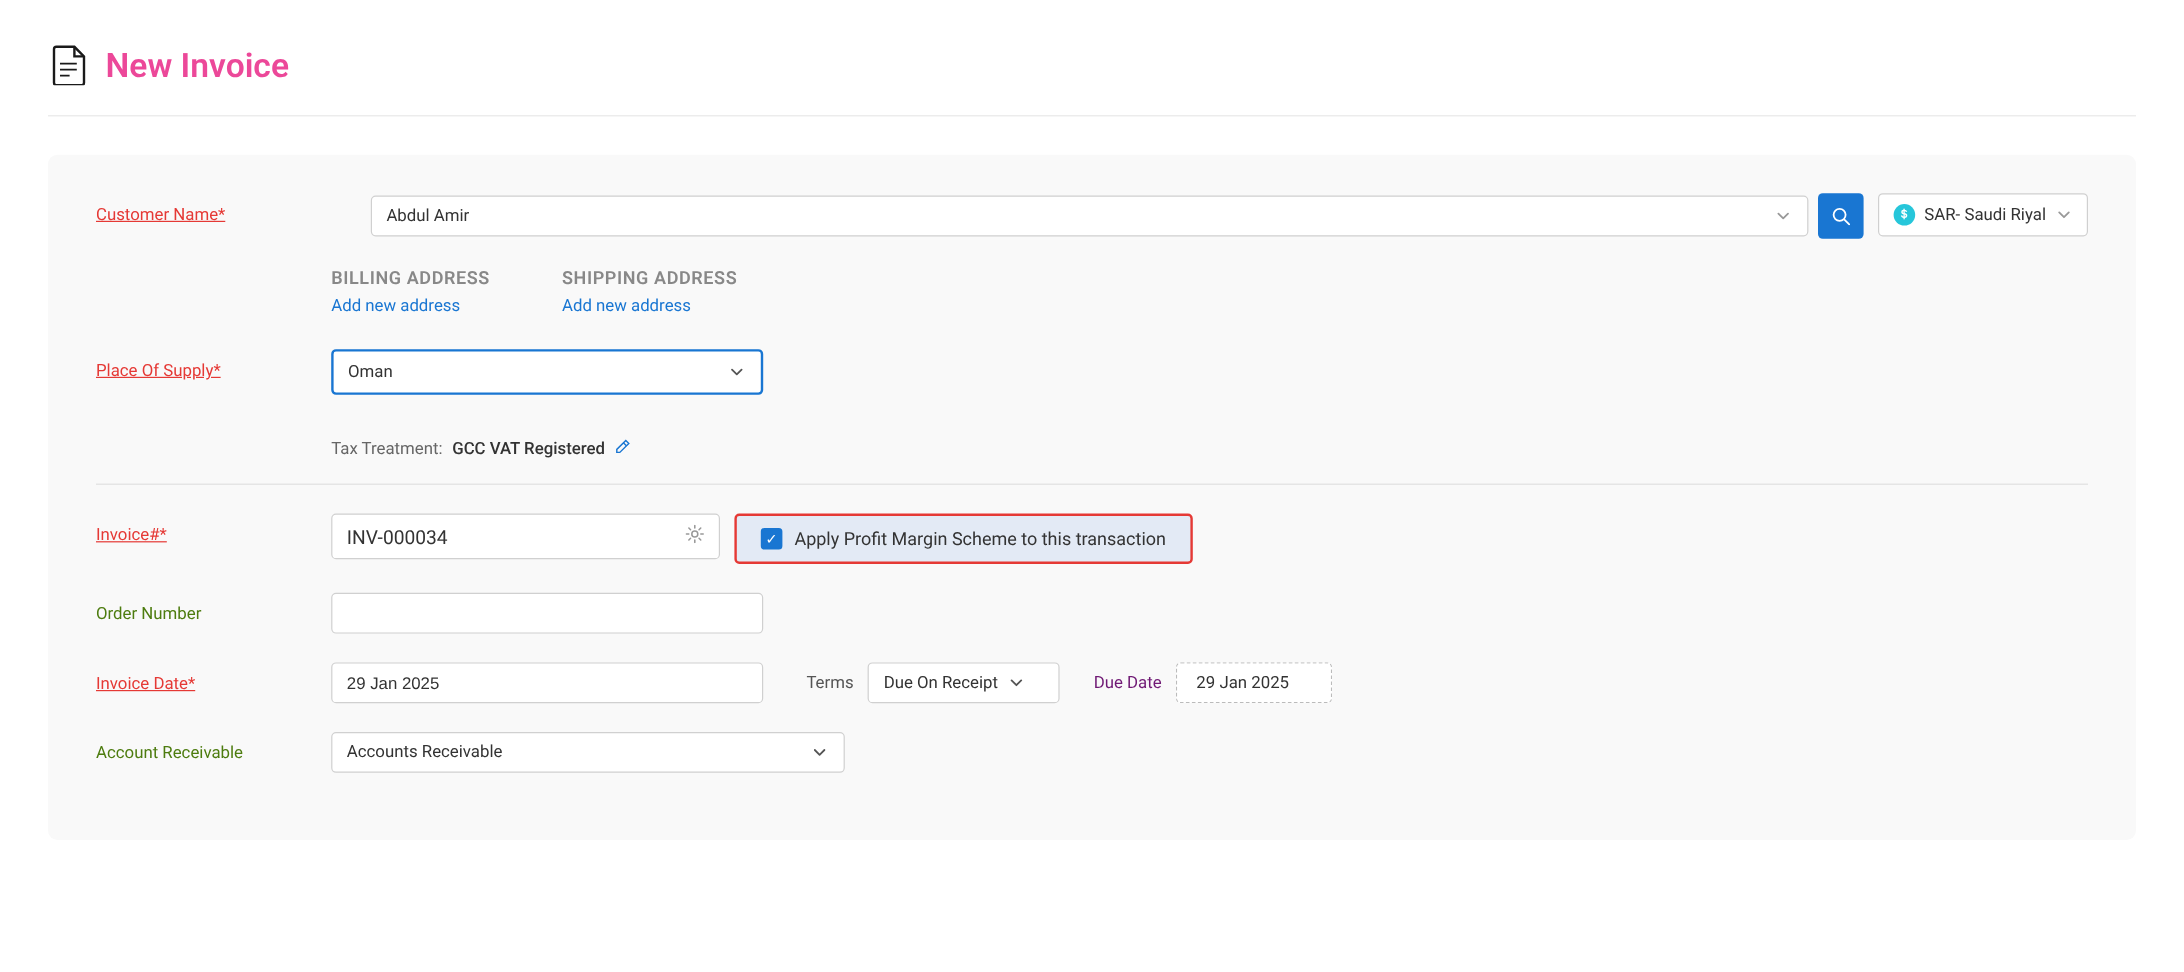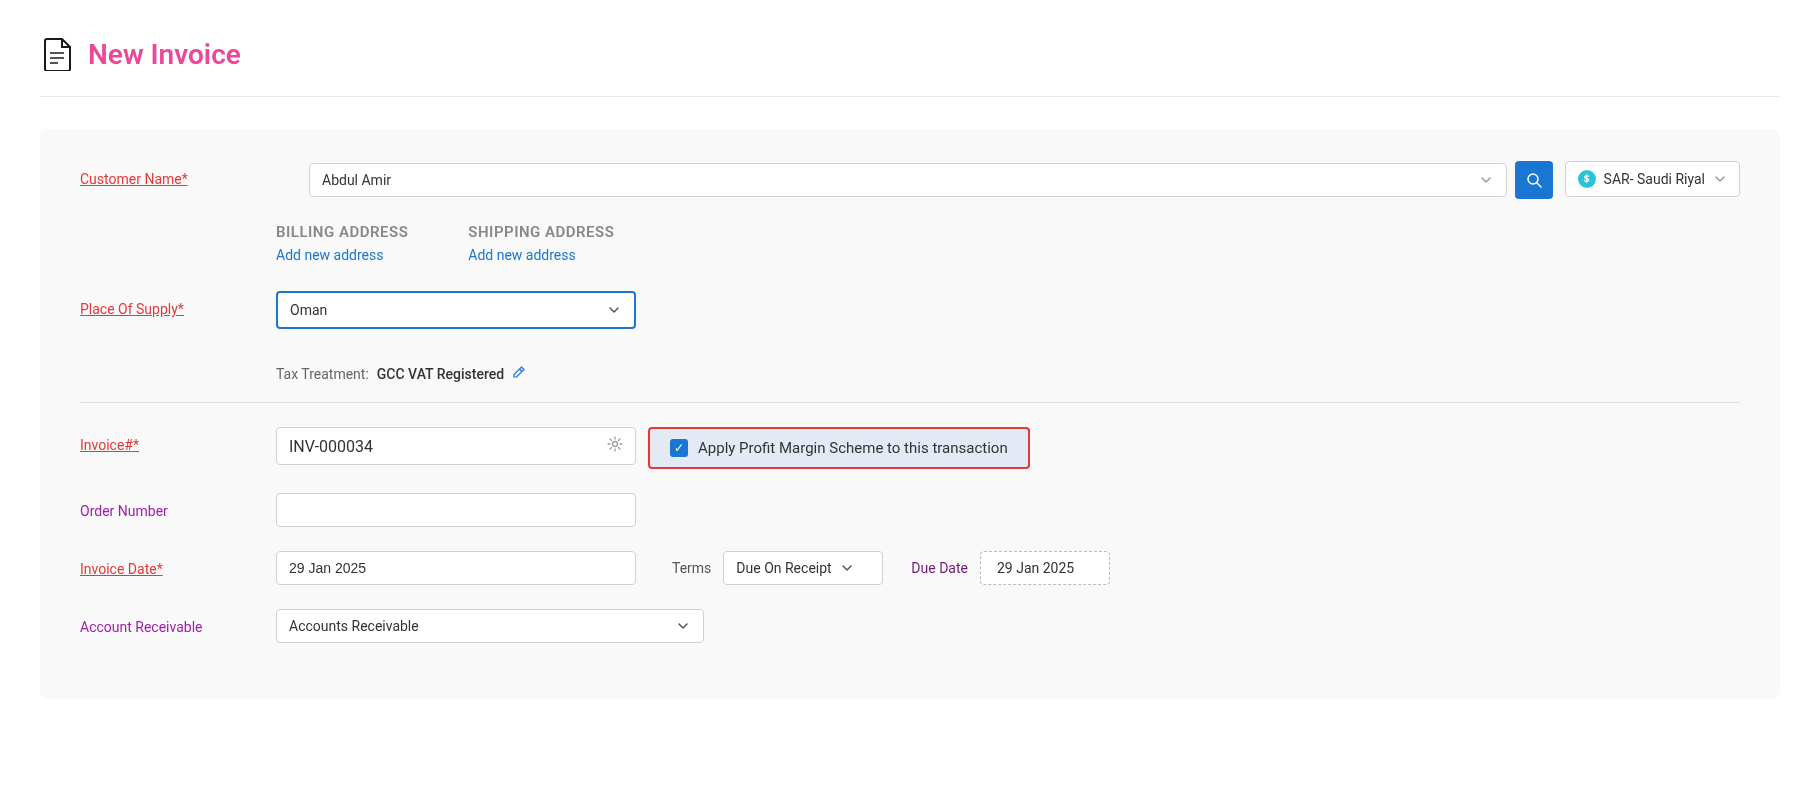--- a/index.html
+++ b/index.html
@@ -55,21 +55,21 @@
       display: flex;
       align-items: flex-start;
       margin-bottom: 24px;
       gap: 16px;
     }
 
     .form-label {
       width: 180px;
       min-width: 180px;
       font-size: 14px;
-      color: #a21caf;
+      color: #4d7c0f;
       padding-top: 10px;
       font-weight: 400;
     }
 
     .form-label.required {
       color: #e53935;
       text-decoration: underline;
     }
 
     .form-controls {
@@ -239,21 +239,21 @@
       justify-content: space-between;
     }
 
     .divider {
       height: 1px;
       background: #e0e0e0;
       margin: 8px 0 24px 0;
     }
 
     .invoice-num-wrapper {
-      width: 360px;
+      width: 324px;
       background: #fff;
       border: 1px solid #d0d0d0;
       border-radius: 4px;
       padding: 8px 12px;
       display: flex;
       align-items: center;
       justify-content: space-between;
     }
 
     .gear-icon {

